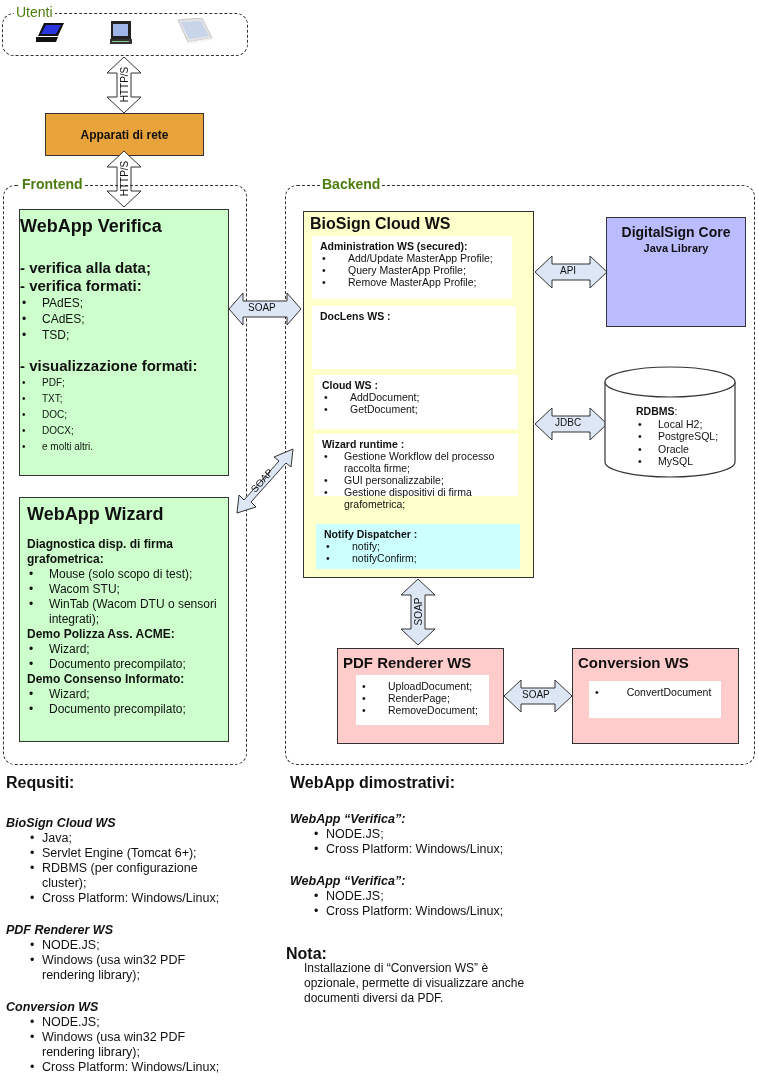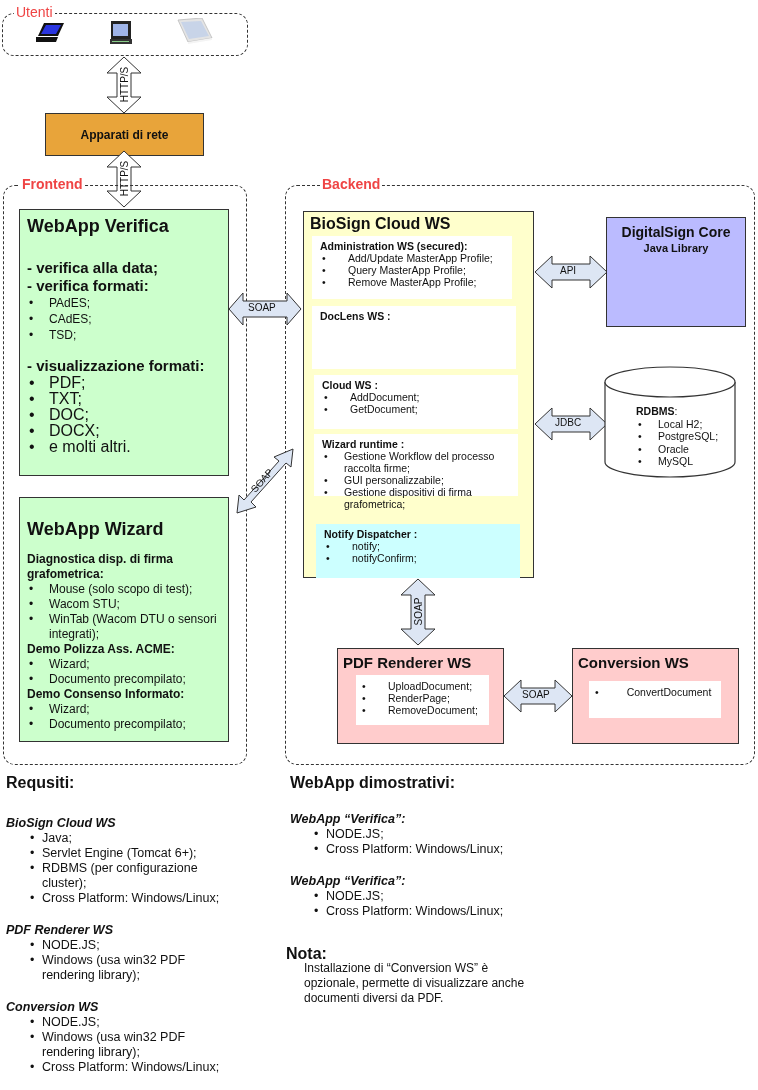--- a/index.html
+++ b/index.html
@@ -7,21 +7,21 @@
   body { position: relative; font-family: "Liberation Sans", sans-serif; color: #111; }
   .abs { position: absolute; }
   .group {
     position: absolute;
     border: 1.3px dashed #333;
     border-style: dashed;
     border-radius: 12px;
   }
   .group-label {
     position: absolute; background: #fff; padding: 0 2px;
-    font-family: "Liberation Sans", sans-serif; color: #ef4444; text-align: right;
+    font-family: "Liberation Sans", sans-serif; color: #4d7c0f; text-align: right;
   }
   .box { position: absolute; border: 1.5px solid #333; }
   .inner { position: absolute; background: #fff; padding: 4px 8px; font-size: 10.5px; line-height: 12px; }
   .inner .h { font-weight: bold; font-size: 10.5px; }
   ul.bl { list-style: none; }
   ul.bl li { position: relative; padding-left: 28px; }
   ul.bl li::before { content: "•"; position: absolute; left: 2px; top: 0; }
   ul.bl.s li { padding-left: 22px; }
   .arrow-svg { position: absolute; overflow: visible; }
   .req { position: absolute; font-size: 12.5px; line-height: 15px; }
@@ -65,42 +65,42 @@
 </div>
 
 <svg class="arrow-svg" style="left:105px; top:150px;" width="38" height="58" viewBox="0 0 38 58">
   <polygon points="19,1 36,17 26,17 26,41 36,41 19,57 2,41 12,41 12,17 2,17" fill="#fff" stroke="#333" stroke-width="1"></polygon>
 </svg>
 <div class="abs" style="left:102px; top:173px; width:44px; text-align:center; font-size:10px; transform:rotate(-90deg);">HTTP/S</div>
 
 <div class="group" style="left:3px; top:185px; width:244px; height:580px;"></div>
 <div class="group-label" style="left:20px; top:176px; font-size:14px; font-weight:bold;">Frontend</div>
 
-<div class="box" style="left:19px; top:209px; width:210px; height:267px; background:#ccffcc; padding:5px 7px;">
+<div class="box" style="left:19px; top:209px; width:210px; height:267px; background:#ccffcc; padding:5px 0;">
   <div style="font-weight:bold; font-size:18px; line-height:22px;">WebApp Verifica</div>
   <div style="height:22px;"></div>
   <div style="font-weight:bold; font-size:15px; line-height:18px;">- verifica alla data;</div>
   <div style="font-weight:bold; font-size:15px; line-height:18px;">- verifica formati:</div>
   <ul class="bl s" style="font-size:12px; line-height:16px;">
     <li>PAdES;</li>
     <li>CAdES;</li>
     <li>TSD;</li>
   </ul>
   <div style="height:14px;"></div>
   <div style="font-weight:bold; font-size:15px; line-height:18px;">- visualizzazione formati:</div>
-  <ul class="bl s" style="font-size:16px; line-height:16px;">
+  <ul class="bl s" style="font-size:10px; line-height:16px;">
     <li>PDF;</li>
     <li>TXT;</li>
     <li>DOC;</li>
     <li>DOCX;</li>
     <li>e molti altri.</li>
   </ul>
 </div>
 
-<div class="box" style="left:19px; top:497px; width:210px; height:245px; background:#ccffcc; padding:20px 7px;">
+<div class="box" style="left:19px; top:497px; width:210px; height:245px; background:#ccffcc; padding:5px 7px;">
   <div style="font-weight:bold; font-size:18px; line-height:22px;">WebApp Wizard</div>
   <div style="height:12px;"></div>
   <div style="font-size:12px; line-height:15px;">
     <div style="font-weight:bold;">Diagnostica disp. di firma grafometrica:</div>
     <ul class="bl s">
       <li>Mouse (solo scopo di test);</li>
       <li>Wacom STU;</li>
       <li>WinTab (Wacom DTU o sensori integrati);</li>
     </ul>
     <div style="font-weight:bold;">Demo Polizza Ass. ACME:</div>
@@ -155,21 +155,21 @@
 
   <div class="inner" style="left:10px; top:222px; width:204px; height:62px;">
     <div class="h">Wizard runtime :</div>
     <ul class="bl s">
       <li>Gestione Workflow del processo raccolta firme;</li>
       <li>GUI personalizzabile;</li>
       <li>Gestione dispositivi di firma grafometrica;</li>
     </ul>
   </div>
 
-  <div class="inner" style="left:12px; top:312px; width:204px; height:54px; background:#ccffff;">
+  <div class="inner" style="left:12px; top:312px; width:204px; height:45px; background:#ccffff;">
     <div class="h">Notify Dispatcher :</div>
     <ul class="bl">
       <li>notify;</li>
       <li>notifyConfirm;</li>
     </ul>
   </div>
 </div>
 
 <svg class="arrow-svg" style="left:534px; top:253px;" width="74" height="38" viewBox="0 0 74 38">
   <polygon points="1,19 18,3 18,11 56,11 56,3 73,19 56,35 56,27 18,27 18,35" fill="#dde6f4" stroke="#333" stroke-width="1"></polygon>

